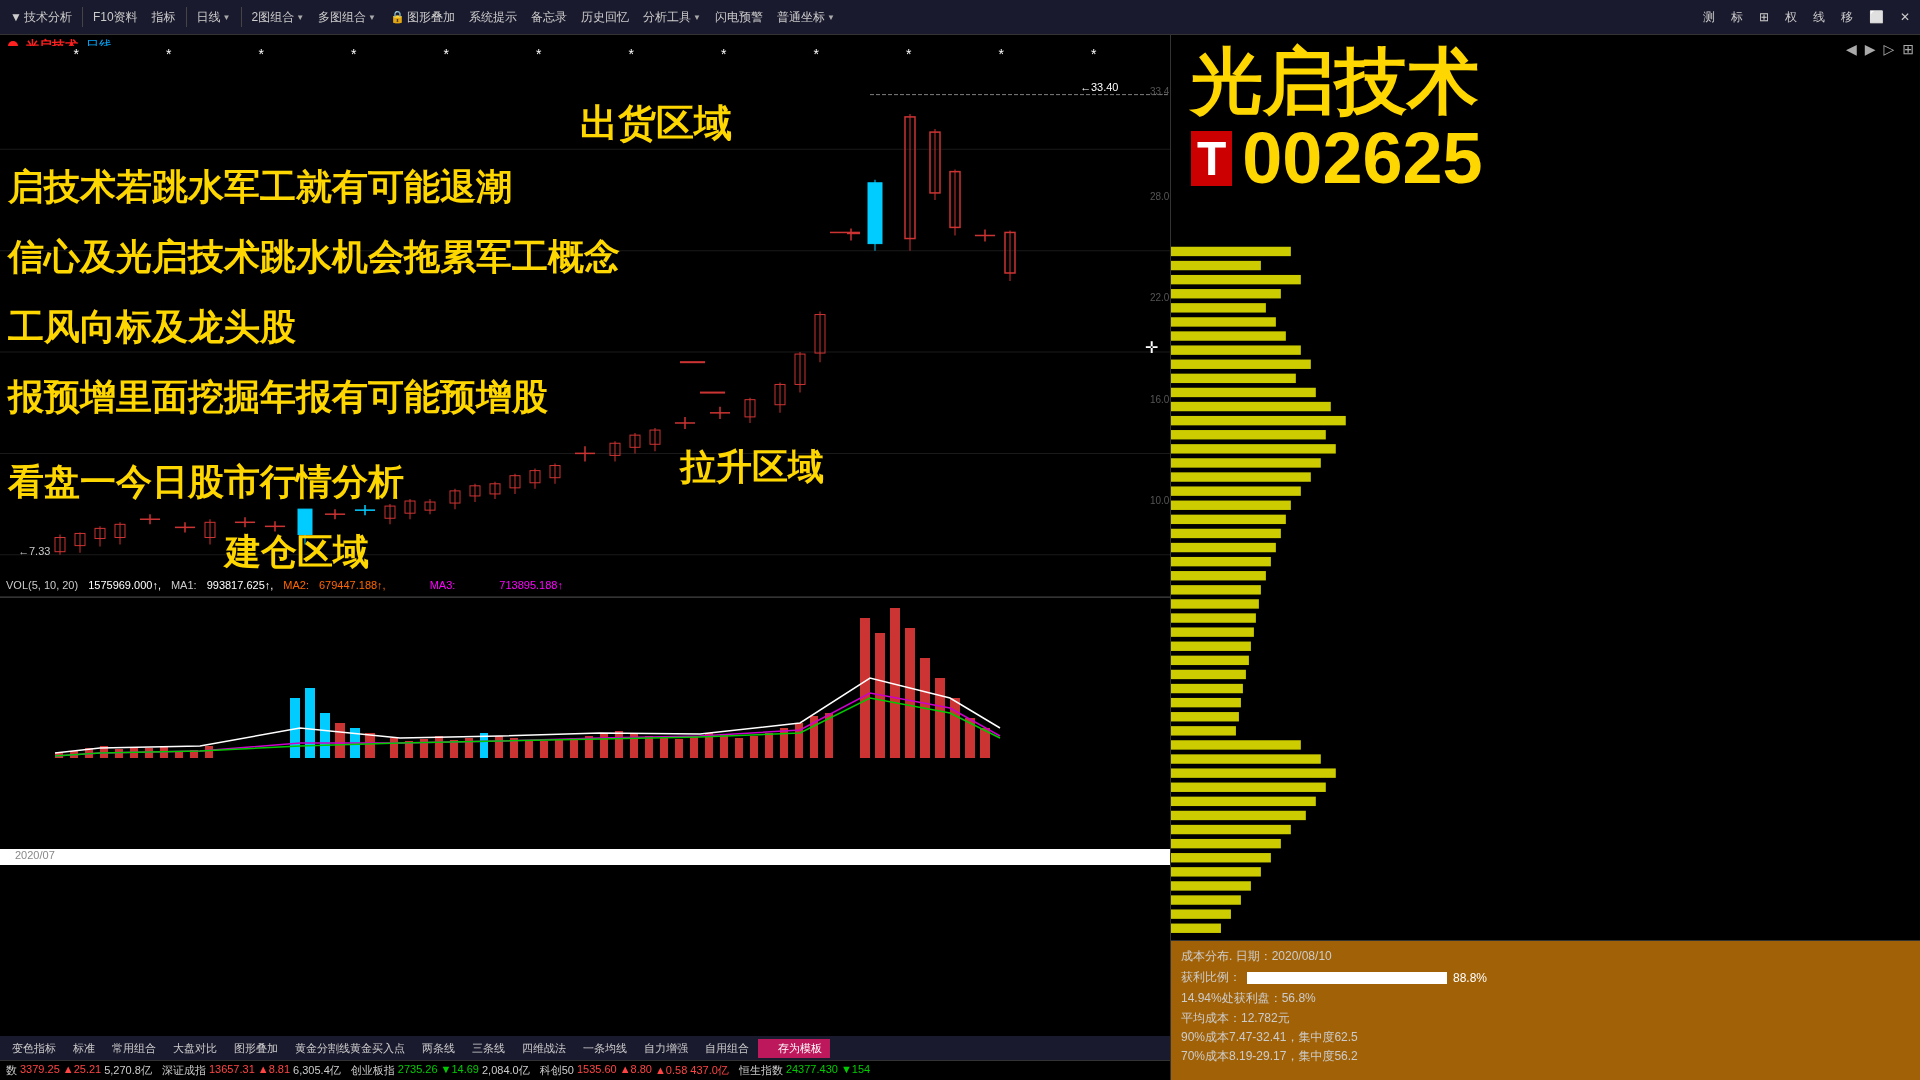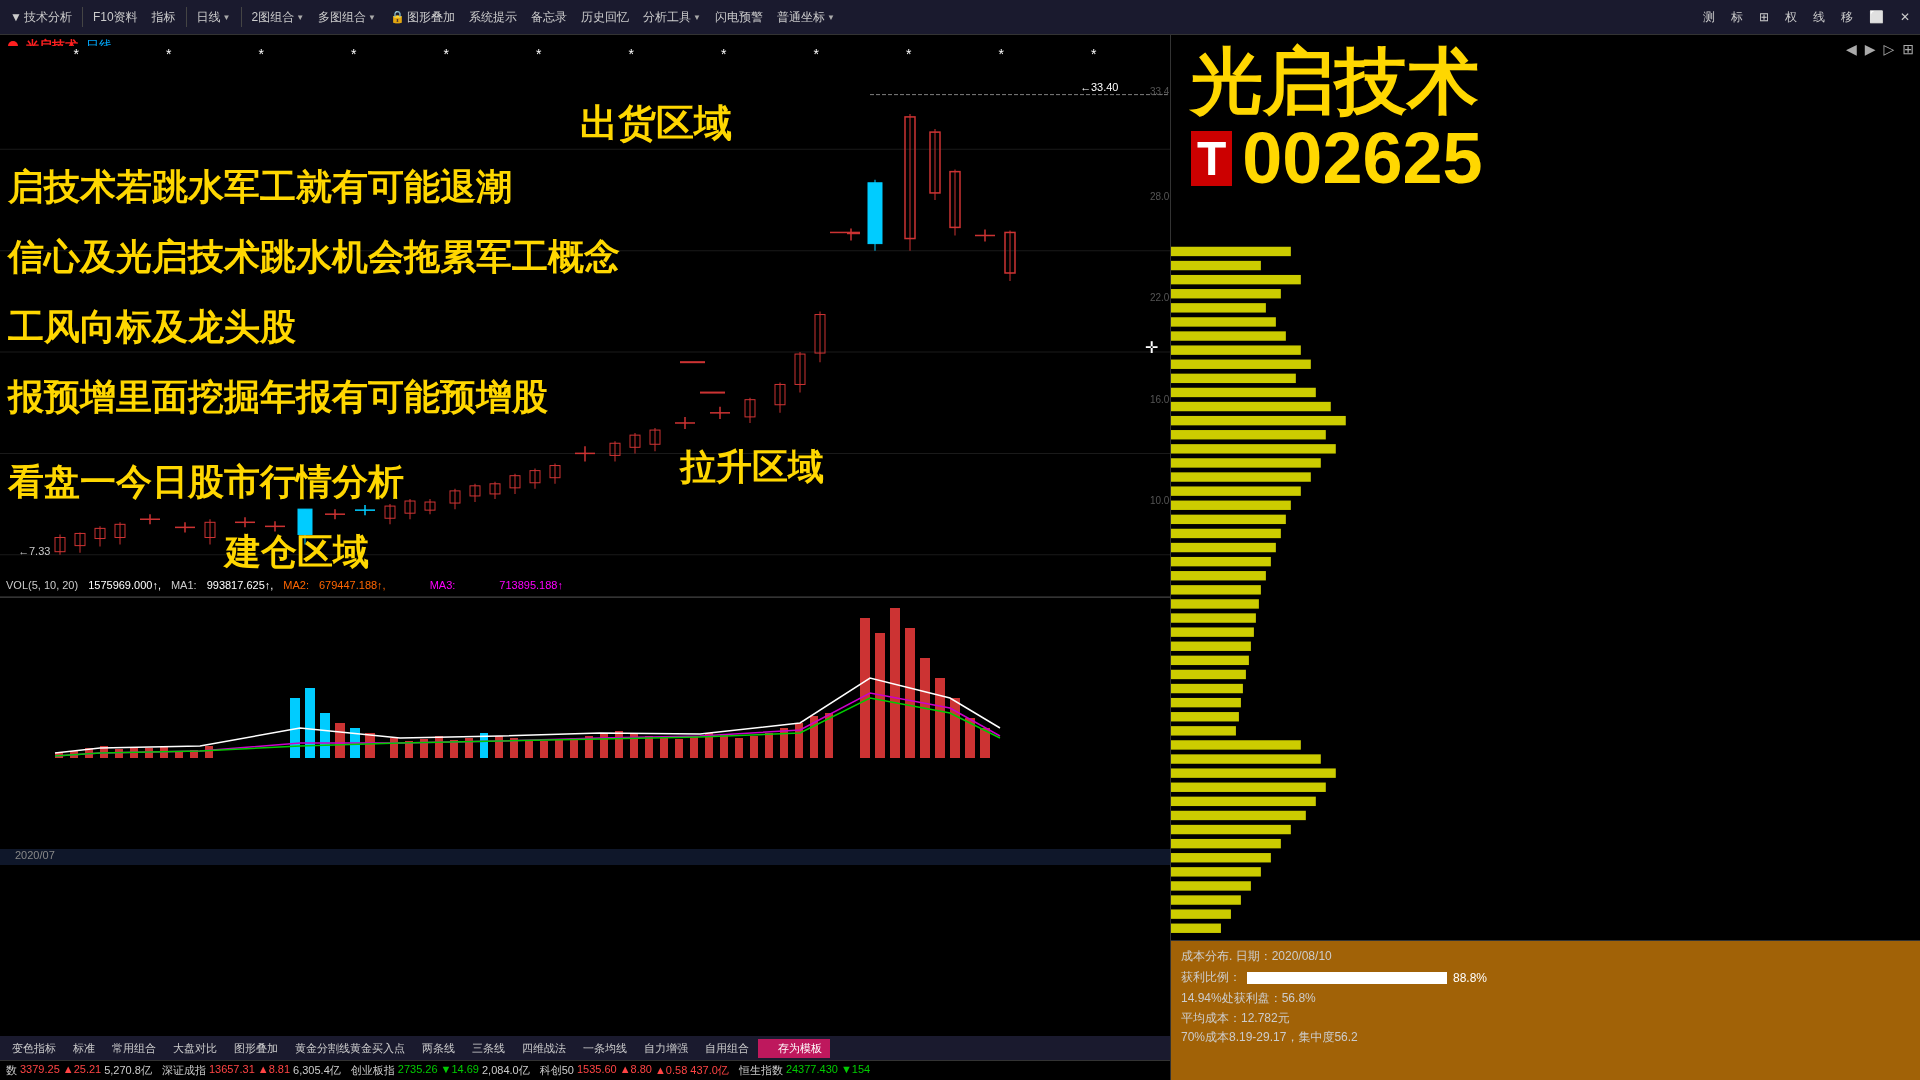--- a/index.html
+++ b/index.html
@@ -566,21 +566,21 @@
     <rect x="950" y="100" width="10" height="60" fill="#cc3333"></rect>
     <rect x="965" y="120" width="10" height="40" fill="#cc3333"></rect>
     <rect x="980" y="130" width="10" height="30" fill="#cc3333"></rect>
 
     <polyline points="55,155 100,150 200,148 300,130 400,140 500,138 600,135 700,136 800,125 870,80 950,100 1000,130" fill="none" stroke="#ffffff" stroke-width="1.5"></polyline>
     <polyline points="55,158 100,155 200,153 300,145 400,145 500,143 600,140 700,138 800,132 870,95 950,110 1000,138" fill="none" stroke="#cc00cc" stroke-width="1.5"></polyline>
     <polyline points="55,158 100,155 200,153 300,148 400,145 500,143 600,141 700,139 800,135 870,100 950,115 1000,140" fill="none" stroke="#00cc00" stroke-width="1.5"></polyline>
   </svg>
 </div>
 
-<div style="position:absolute; bottom:215px; left:0; width:1414px; height:16px; display:flex; justify-content:space-between; padding:0 15px; font-size:11px; color:#888; background:#0f172a;">
+<div style="position:absolute; bottom:215px; left:0; width:1414px; height:16px; display:flex; justify-content:space-between; padding:0 15px; font-size:11px; color:#888; background:#ffffff;">
   <span>2020/07</span>
   <span></span>
   <span>2020/08/17(一)</span>
 </div>
 
 <div id="bottom-toolbar" style="bottom:20px;">
   <div class="btm-item"><span>变色指标</span></div>
   <div class="btm-item"><span>标准</span></div>
   <div class="btm-item"><span>常用组合</span></div>
   <div class="btm-item"><span>大盘对比</span></div>
@@ -703,15 +703,16 @@
     <div class="cost-row">
       <span>成本分布. 日期：2020/08/10</span>
     </div>
     <div class="profit-bar-container">
       <span class="cost-row">获利比例：</span>
       <div class="profit-bar" style="width: 200px;"></div>
       <span class="profit-pct">88.8%</span>
     </div>
     <div class="cost-row">14.94%处获利盘：56.8%</div>
     <div class="cost-row">平均成本：12.782元</div>
+    <div class="cost-row">90%成本7.47-32.41，集中度62.5</div>
     <div class="cost-row">70%成本8.19-29.17，集中度56.2</div>
   </div>
 </div>
 
 </body></html>

